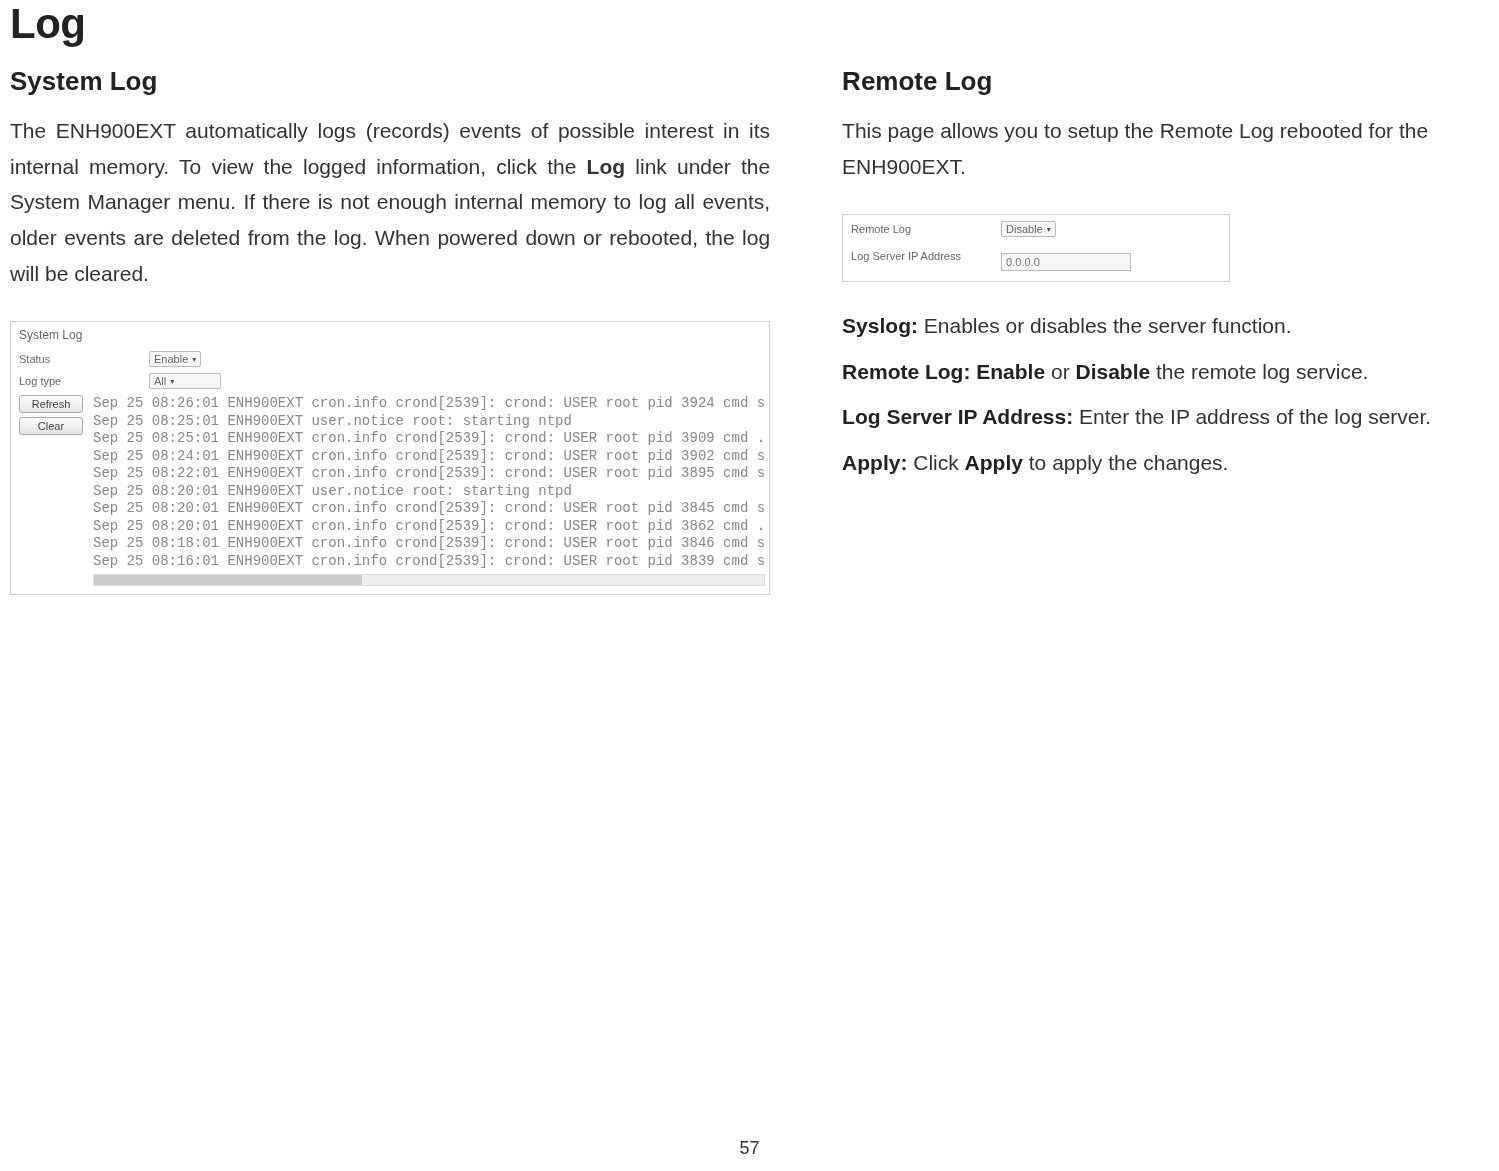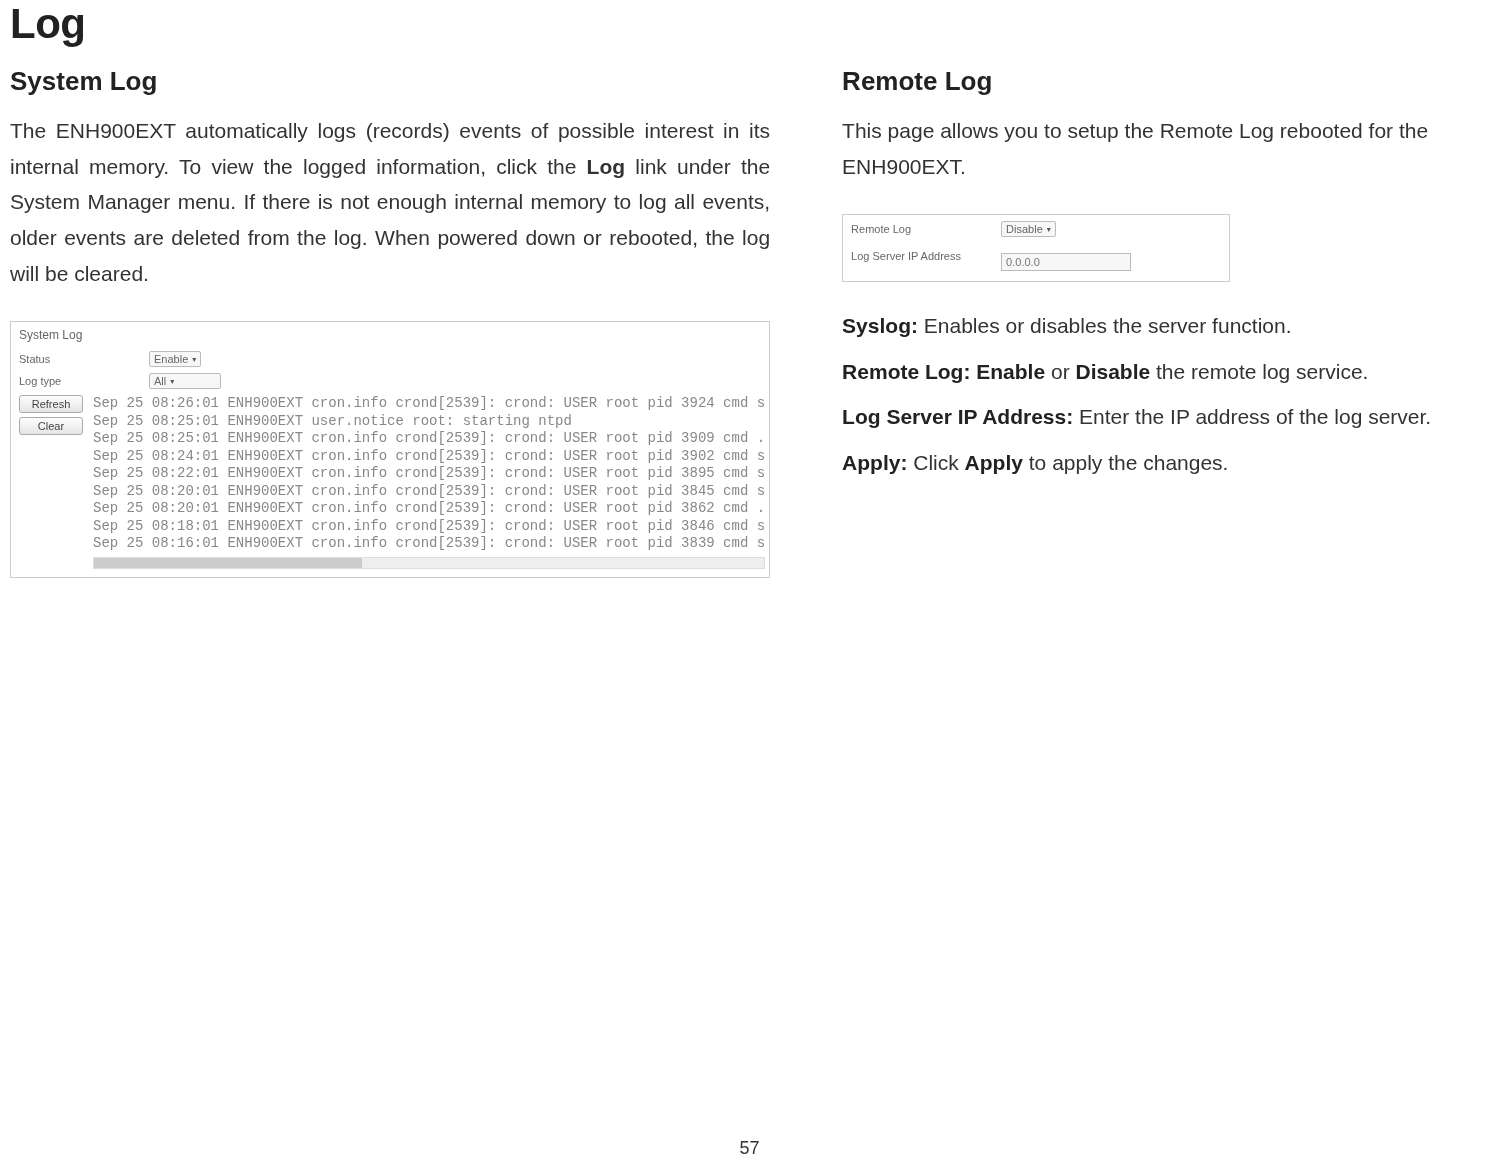--- a/index.html
+++ b/index.html
@@ -207,20 +207,21 @@
         <div class="syslog-btncol">
           <span class="ui-btn">Refresh</span>
           <span class="ui-btn">Clear</span>
         </div>
         <div class="syslog-logbox">
           <div>Sep 25 08:26:01 ENH900EXT cron.info crond[2539]: crond: USER root pid 3924 cmd s</div>
           <div>Sep 25 08:25:01 ENH900EXT user.notice root: starting ntpd</div>
           <div>Sep 25 08:25:01 ENH900EXT cron.info crond[2539]: crond: USER root pid 3909 cmd .</div>
           <div>Sep 25 08:24:01 ENH900EXT cron.info crond[2539]: crond: USER root pid 3902 cmd s</div>
           <div>Sep 25 08:22:01 ENH900EXT cron.info crond[2539]: crond: USER root pid 3895 cmd s</div>
+          <div>Sep 25 08:20:01 ENH900EXT user.notice root: starting ntpd</div>
           <div>Sep 25 08:20:01 ENH900EXT cron.info crond[2539]: crond: USER root pid 3845 cmd s</div>
           <div>Sep 25 08:20:01 ENH900EXT cron.info crond[2539]: crond: USER root pid 3862 cmd .</div>
           <div>Sep 25 08:18:01 ENH900EXT cron.info crond[2539]: crond: USER root pid 3846 cmd s</div>
           <div>Sep 25 08:16:01 ENH900EXT cron.info crond[2539]: crond: USER root pid 3839 cmd s</div>
           <div class="syslog-scrollbar" style="margin-left:0;">
             <div class="syslog-thumb"></div>
           </div>
         </div>
       </div>
     </div>

